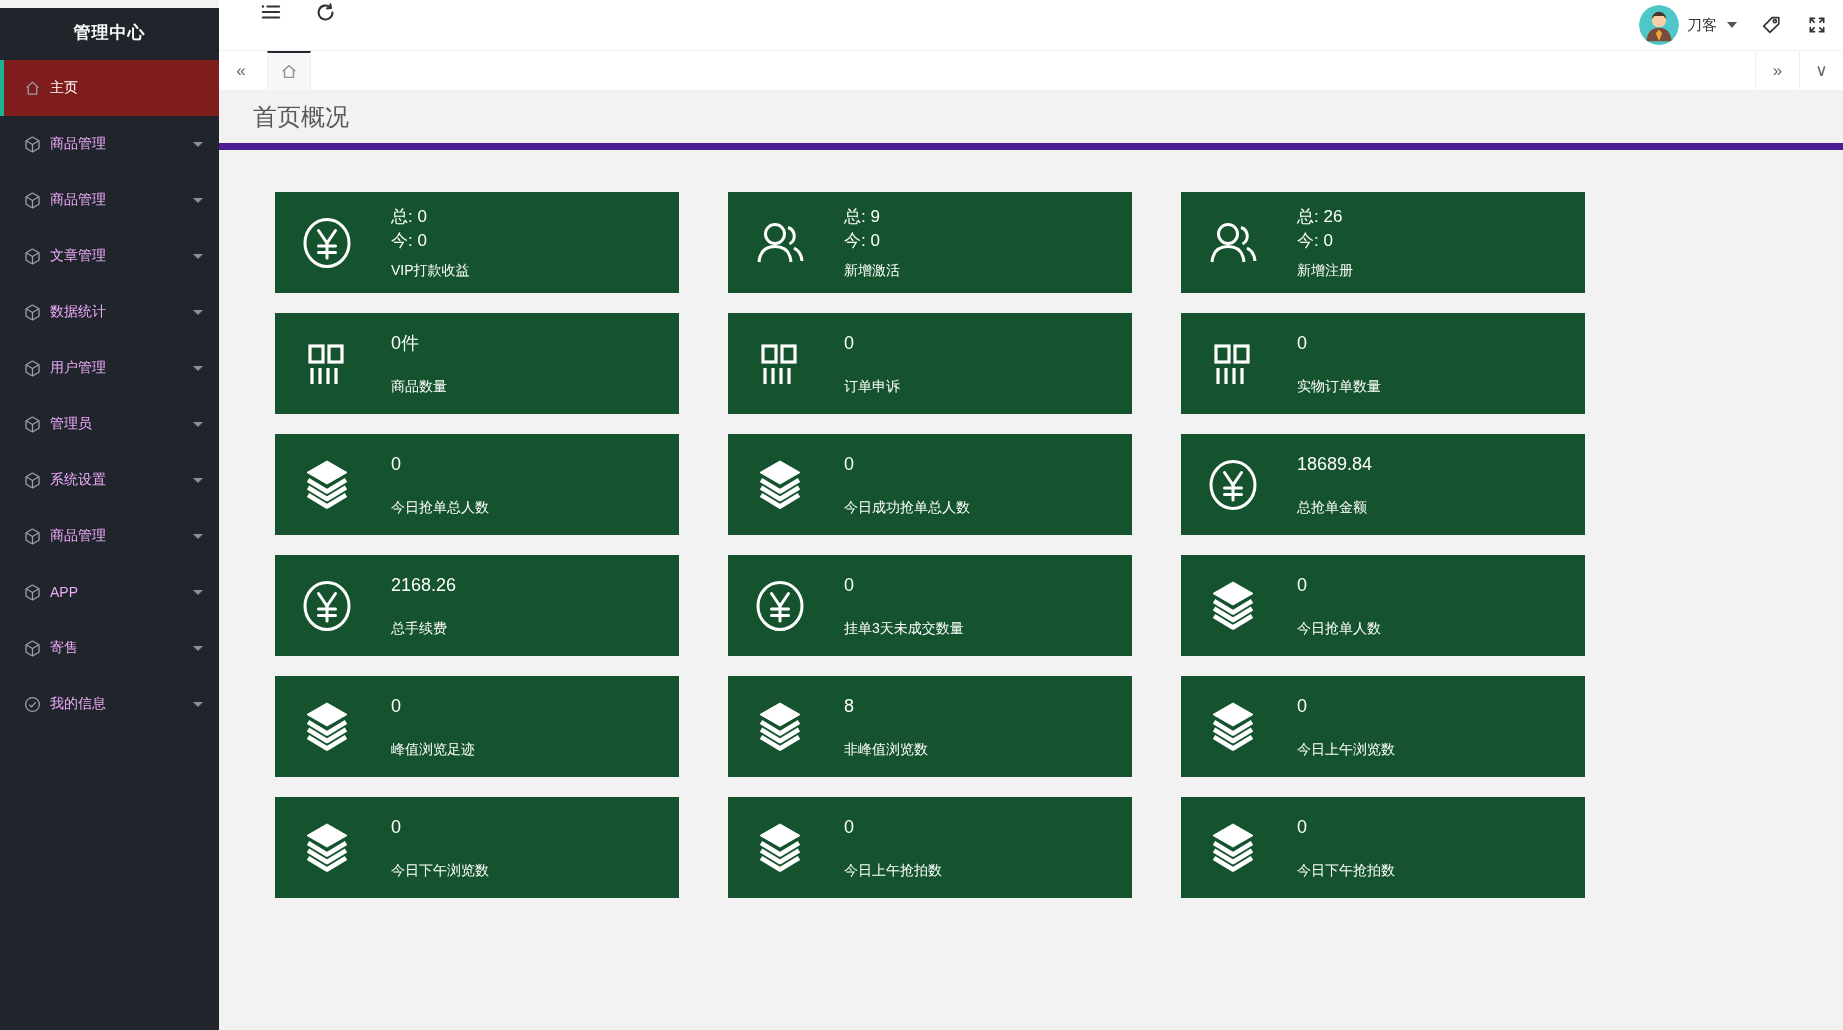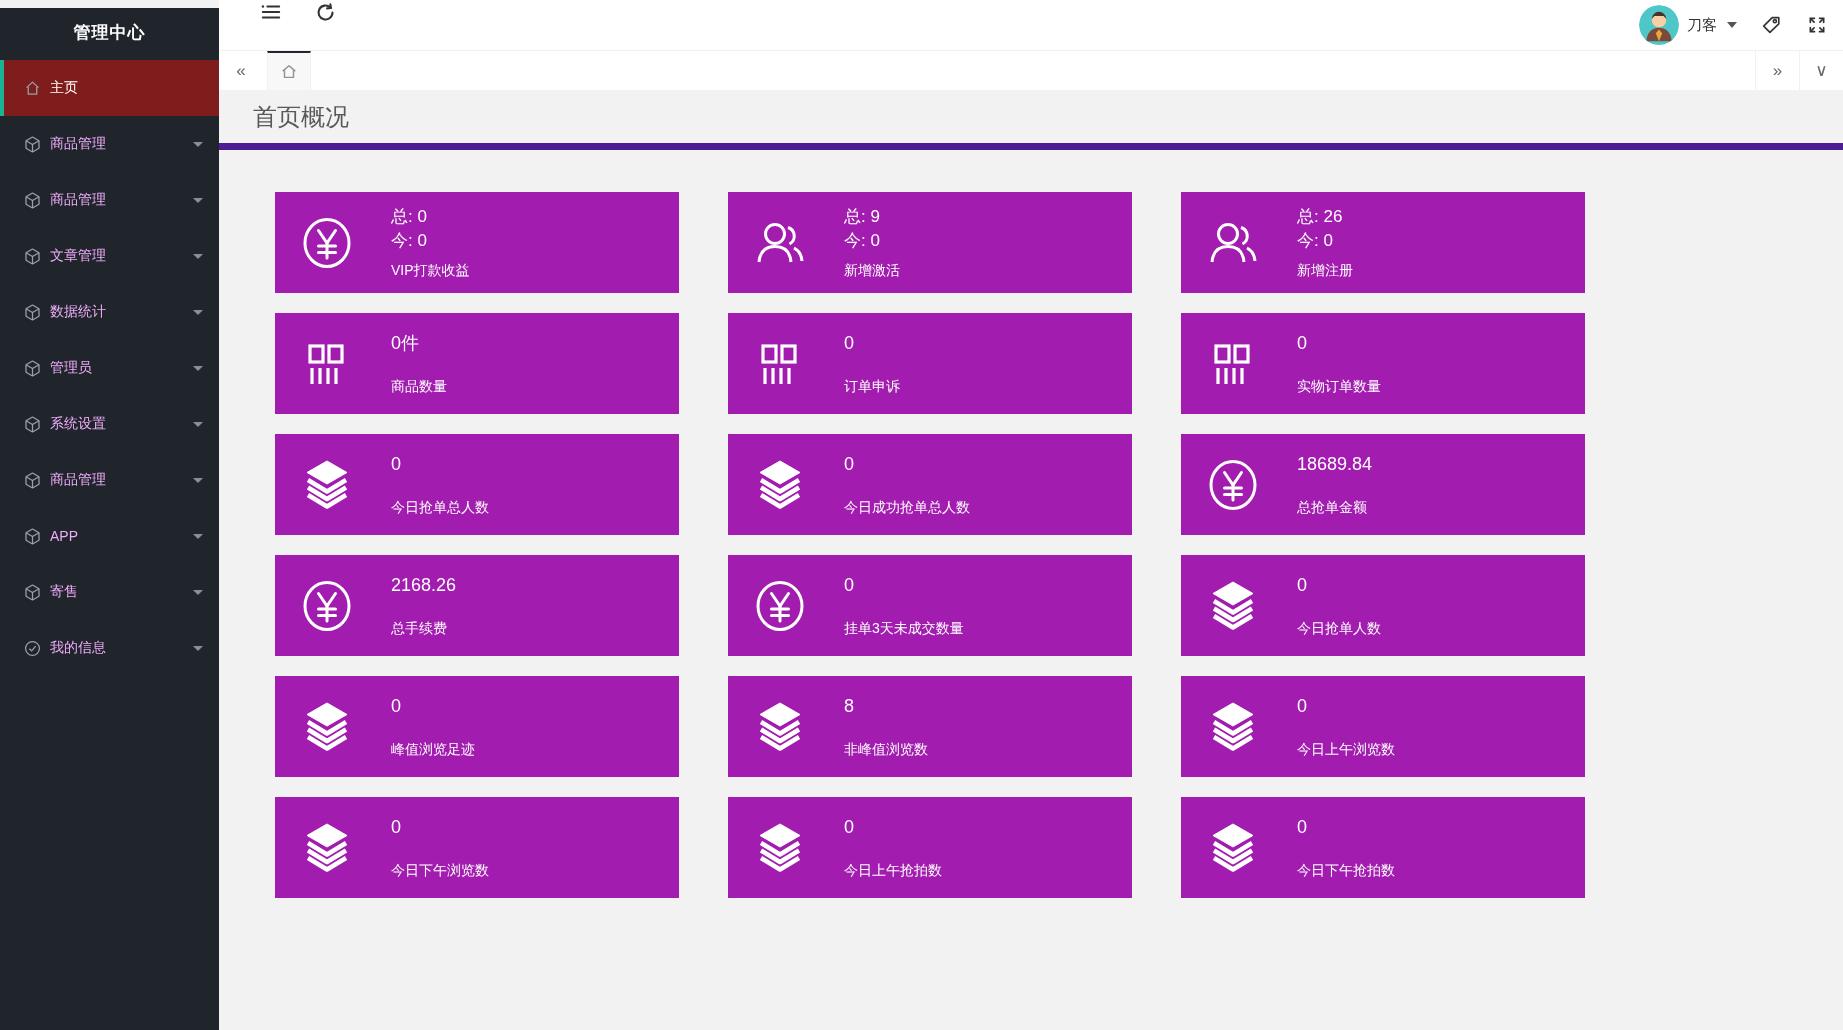--- a/index.html
+++ b/index.html
@@ -50,21 +50,21 @@
   .tab-btn.bordered { border-left:1px solid #f0f0f0; }
 
   
   .main { margin-left:219px; padding-top:90px; }
   .page-head { height:60px; display:flex; align-items:center; padding-left:34px;
     border-bottom:7px solid #4c1d95; }
   .page-title { font-size:24px; color:#595959; }
 
   .cards { width:1310px; margin:42px 0 0 56px; display:flex; flex-wrap:wrap;
     column-gap:49px; row-gap:20px; }
-  .card { width:404px; height:101px; background:#a21caf; color:#fff;
+  .card { width:404px; height:101px; background:#14532d; color:#fff;
     display:flex; align-items:center; padding-left:24px; }
   .card-icon { width:56px; height:56px; display:inline-flex; align-items:center;
     justify-content:center; flex:none; }
   .card-icon svg { width:52px; height:52px; }
   .card-text { margin-left:36px; display:flex; flex-direction:column; }
   .card-line { font-size:17px; line-height:24px; }
   .card-value { font-size:18px; line-height:22px; }
   .card-label { font-size:14px; margin-top:9px; }
   .card-text.single .card-label { margin-top:24px; }
 </style>
@@ -119,20 +119,31 @@
   </div>
       <div class="menu-item">
     <span class="mi-icon">
           <svg viewBox="0 0 16 16" fill="none" stroke="#9aa1a8" stroke-width="1.2" stroke-linejoin="round">
             <polygon points="8,1 14.1,4.5 14.1,11.5 8,15 1.9,11.5 1.9,4.5"></polygon>
             <path d="M1.9,4.5 L8,8 L14.1,4.5"></path>
             <path d="M8,8 V15"></path>
           </svg>
         </span>
     <span class="mi-label">数据统计</span>
+    <span class="mi-caret"></span>
+  </div>
+      <div class="menu-item">
+    <span class="mi-icon">
+          <svg viewBox="0 0 16 16" fill="none" stroke="#9aa1a8" stroke-width="1.2" stroke-linejoin="round">
+            <polygon points="8,1 14.1,4.5 14.1,11.5 8,15 1.9,11.5 1.9,4.5"></polygon>
+            <path d="M1.9,4.5 L8,8 L14.1,4.5"></path>
+            <path d="M8,8 V15"></path>
+          </svg>
+        </span>
+    <span class="mi-label">用户管理</span>
     <span class="mi-caret"></span>
   </div>
       <div class="menu-item">
     <span class="mi-icon">
           <svg viewBox="0 0 16 16" fill="none" stroke="#9aa1a8" stroke-width="1.2" stroke-linejoin="round">
             <polygon points="8,1 14.1,4.5 14.1,11.5 8,15 1.9,11.5 1.9,4.5"></polygon>
             <path d="M1.9,4.5 L8,8 L14.1,4.5"></path>
             <path d="M8,8 V15"></path>
           </svg>
         </span>

